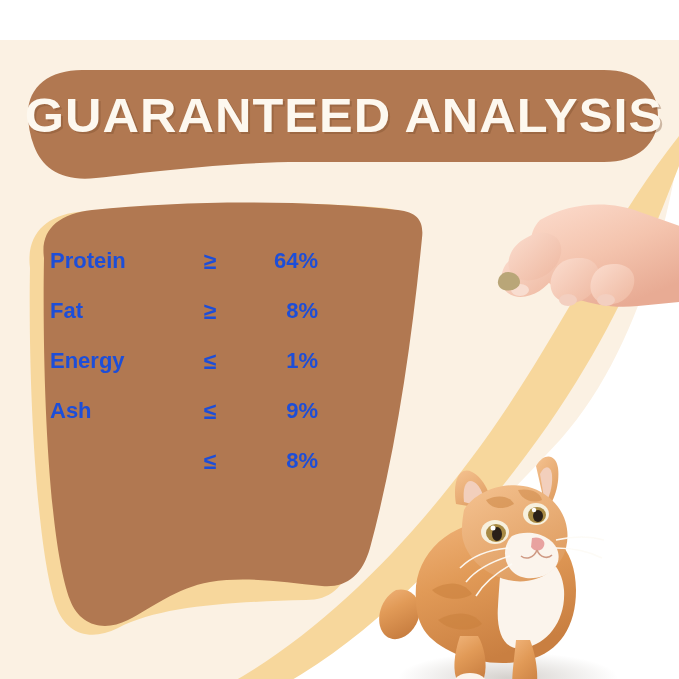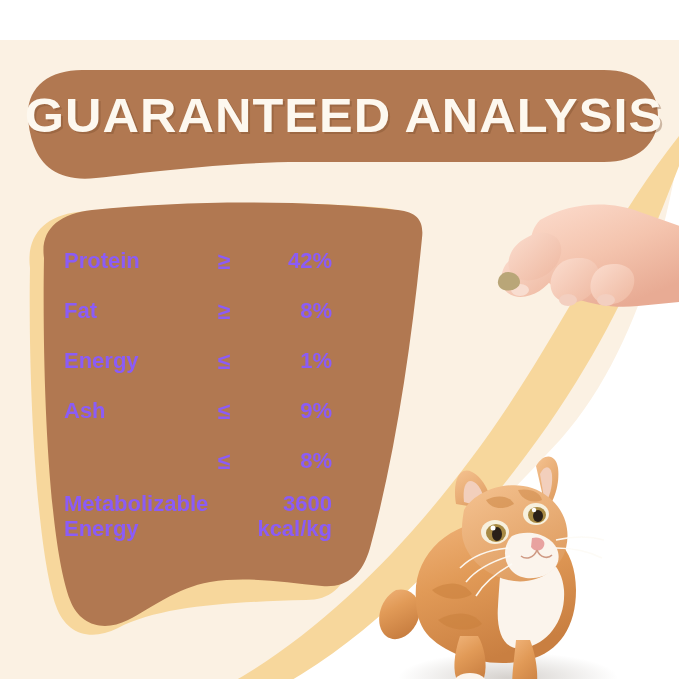--- a/index.html
+++ b/index.html
@@ -54,24 +54,24 @@
     font-stretch: condensed;
     transform: scaleX(1.03);
     white-space: nowrap;
     padding-bottom: 6px;
     box-sizing: border-box;
   }
 
   
   .table {
     position: absolute;
-    left: 64px;
+    left: 50px;
     top: 196px;
     width: 268px;
-    color: #8b5cf6;
+    color: #1d4ed8;
   }
   .row {
     position: relative;
     height: 50px;
     display: flex;
     align-items: center;
   }
   .row .label {
     font-size: 22px;
     font-weight: 600;
@@ -172,21 +172,21 @@
 
   <div class="banner-wrap">
     <div class="banner-title">GUARANTEED ANALYSIS</div>
   </div>
 
   <div class="table">
 
     <div class="row">
       <span class="label">Protein</span>
       <span class="op">≥</span>
-      <span class="value">42%</span>
+      <span class="value">64%</span>
     </div>
 
     <div class="row">
       <span class="label">Fat</span>
       <span class="op">≥</span>
       <span class="value">8%</span>
     </div>
 
     <div class="row">
       <span class="label">Energy</span>
@@ -199,28 +199,20 @@
       <span class="op">≤</span>
       <span class="value">9%</span>
     </div>
 
     <div class="row">
       <span class="op">≤</span>
       <span class="value">8%</span>
     </div>
 
     <div class="row row-energy">
-      <span class="label">
-        <span class="lh2">Metabolizable</span>
-        <span class="lh2">Energy</span>
-      </span>
-      <span class="value">
-        <span class="lh2">3600</span>
-        <span class="lh2">kcal/kg</span>
-      </span>
     </div>
 
   </div>
 
   <svg id="hand-photo" class="photo" viewBox="0 0 210 160">
     <defs>
       <linearGradient id="skin" x1="0" y1="0" x2="0.6" y2="1">
         <stop offset="0%" stop-color="#fcdccd"></stop>
         <stop offset="55%" stop-color="#f4c4ae"></stop>
         <stop offset="100%" stop-color="#e8ab94"></stop>

